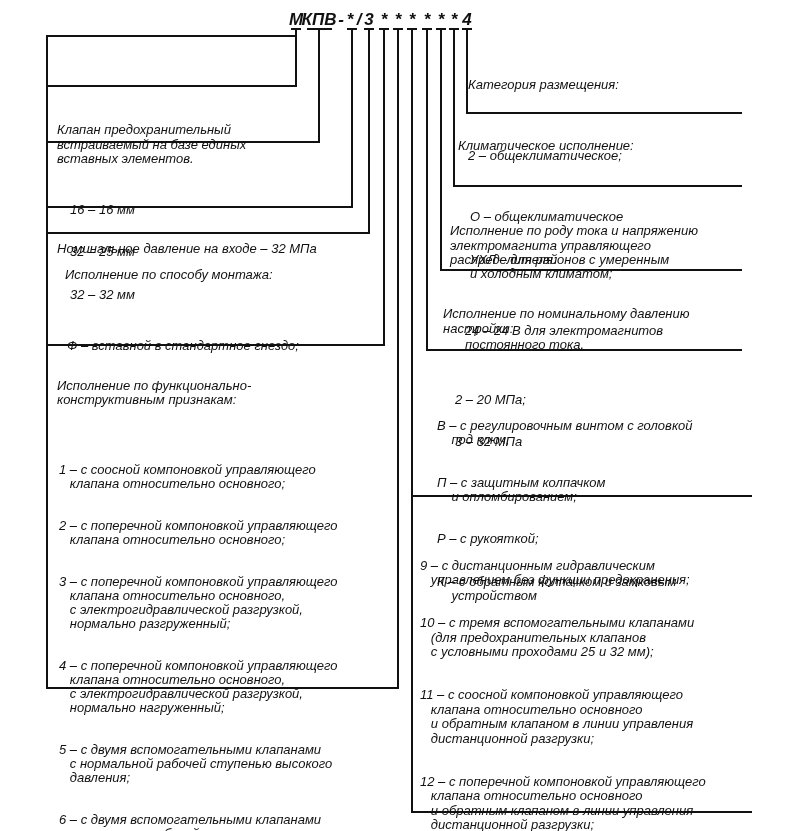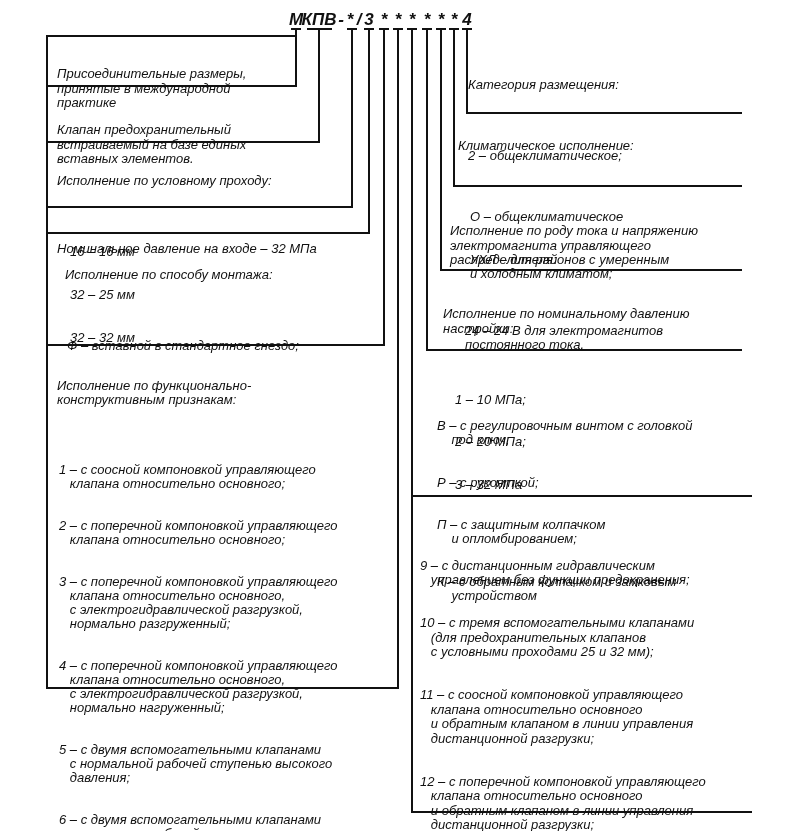--- a/index.html
+++ b/index.html
@@ -77,34 +77,28 @@
   <div class="ln h" style="left:46px;top:344px;width:339px"></div>
   <div class="ln h" style="left:46px;top:687px;width:353px"></div>
 
   <div class="ln h" style="left:466px;top:112px;width:276px"></div>
   <div class="ln h" style="left:453px;top:185px;width:289px"></div>
   <div class="ln h" style="left:440px;top:269px;width:302px"></div>
   <div class="ln h" style="left:426px;top:349px;width:316px"></div>
   <div class="ln h" style="left:411px;top:495px;width:341px"></div>
   <div class="ln h" style="left:411px;top:811px;width:341px"></div>
 
-  <div class="block" style="left:57px;top:39px">
-    <div class="line">Присоединительные размеры,
-принятые в международной
-практике</div>
-  </div>
 
   <div class="block" style="left:57px;top:95px">
     <div class="line">Клапан предохранительный
 встраиваемый на базе единых
 вставных элементов.</div>
   </div>
 
   <div class="block" style="left:57px;top:146px">
-    <div class="line">Исполнение по условному проходу:</div>
     <div class="pad13">
       <div class="line">16 – 16 мм</div>
       <div class="line">32 – 25 мм</div>
       <div class="line">32 – 32 мм</div>
     </div>
   </div>
 
   <div class="block" style="left:57px;top:214px">
     <div class="line">Номинальное давление на входе – 32 МПа</div>
   </div>
@@ -166,33 +160,32 @@
     <div class="pad15">
       <div class="line">24 – 24 В для электромагнитов
 постоянного тока.</div>
     </div>
   </div>
 
   <div class="block" style="left:443px;top:279px">
     <div class="line">Исполнение по номинальному давлению
 настройки:</div>
     <div class="pad12">
-      <div class="line">1 – 10 МПа;</div>
       <div class="line">2 – 20 МПа;</div>
       <div class="line">3 – 32 МПа</div>
     </div>
   </div>
 
   <div class="block" style="left:425px;top:362px">
     <div class="pad12">
       <div class="line">В – с регулировочным винтом с головкой
     под ключ;</div>
-      <div class="line">Р – с рукояткой;</div>
       <div class="line">П – с защитным колпачком
     и опломбированием;</div>
+      <div class="line">Р – с рукояткой;</div>
       <div class="line">К – с обратным колпачком и замковым
     устройством</div>
     </div>
   </div>
 
   <div class="block lh144" style="left:420px;top:501px">
     <div>
       <div class="line">9 – с дистанционным гидравлическим
    управлением без функции предохранения;</div>
       <div class="line">10 – с тремя вспомогательными клапанами

